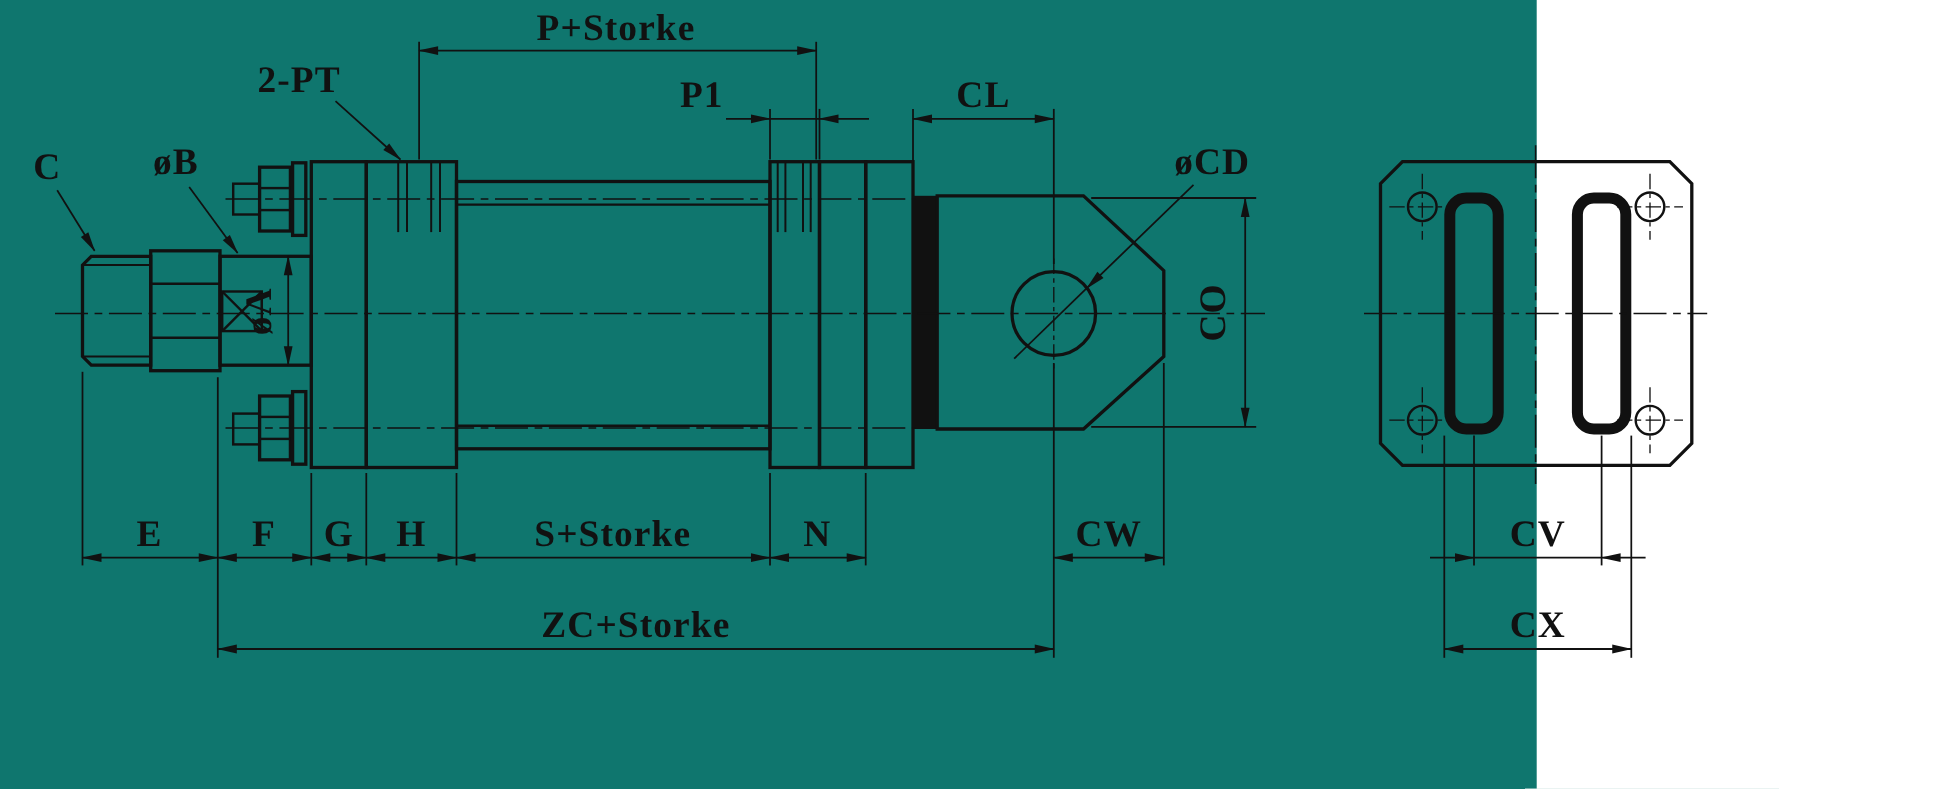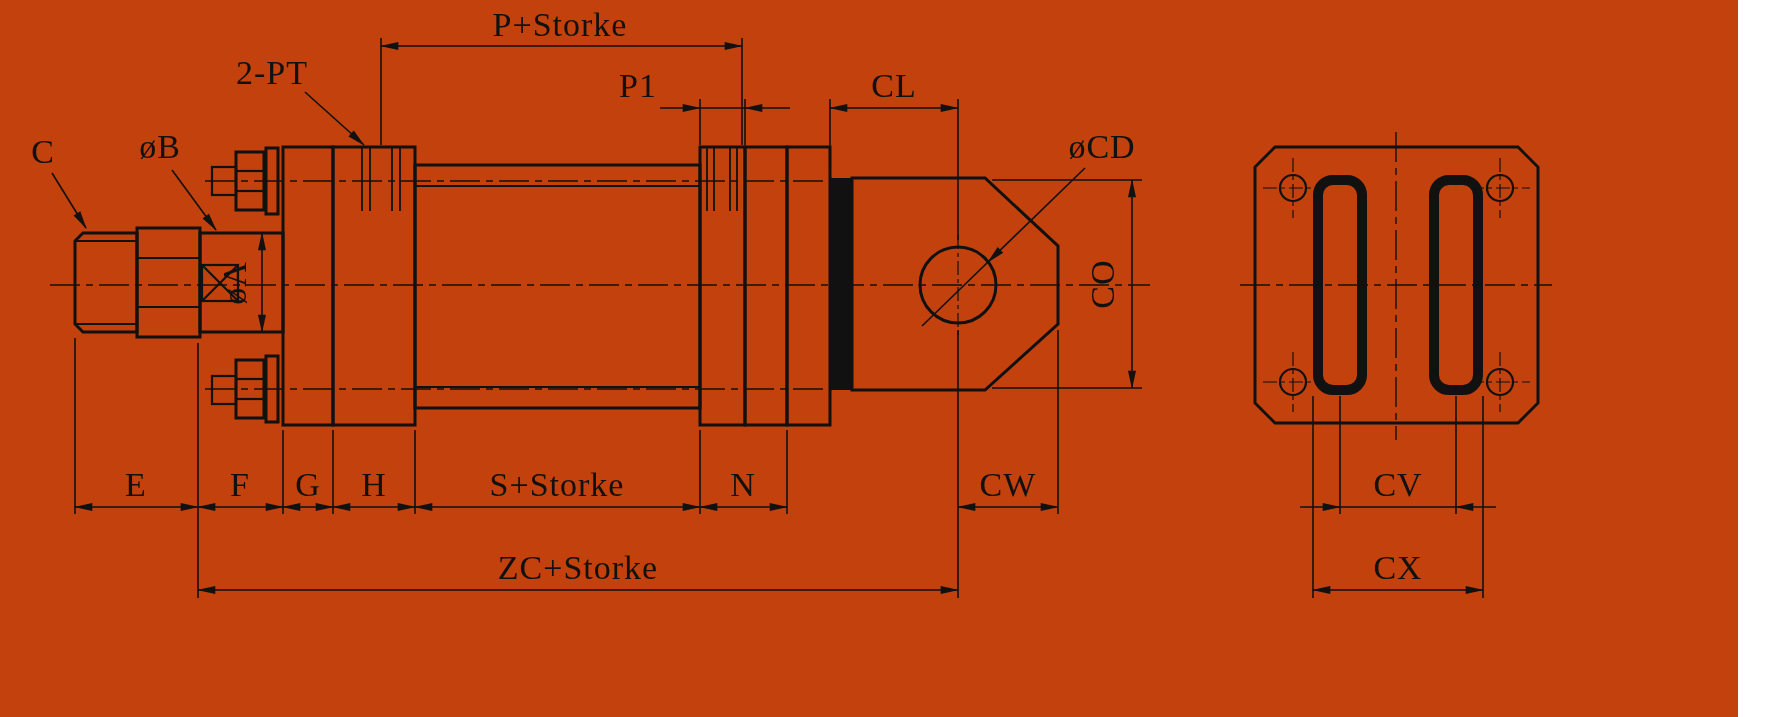--- a/index.html
+++ b/index.html
@@ -1,18 +1,19 @@
 <!DOCTYPE html>
 <html><head>
 <meta charset="utf-8">
 <style>
   html,body{margin:0;padding:0;background:#ffffff;}
   .canvas{
-    width:1738px;height:717px;background:#c2410c;position:relative;
+    width:1397px;height:717px;background:#0f766e;position:relative;
     font-family:"Liberation Serif","DejaVu Serif",serif;
+    font-weight:bold;
   }
   svg{display:block;}
   .obj   { stroke:#111; stroke-width:3;   fill:none; stroke-linejoin:miter; stroke-linecap:butt; }
   .obj2  { stroke:#111; stroke-width:2.2; fill:none; }
   .thin  { stroke:#111; stroke-width:1.8; fill:none; }
   .dim   { stroke:#111; stroke-width:1.6; fill:none; }
   .cline { stroke:#111; stroke-width:1.4; fill:none; stroke-dasharray:30 6 7 6; }
   .cline2{ stroke:#111; stroke-width:1.2; fill:none; stroke-dasharray:14 4 4 4; }
   .solid { fill:#111; stroke:none; }
   .slot  { stroke:#111; stroke-width:10; fill:none; }

